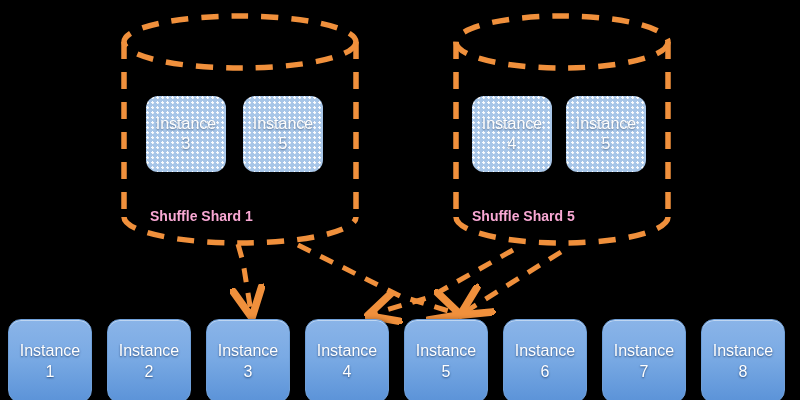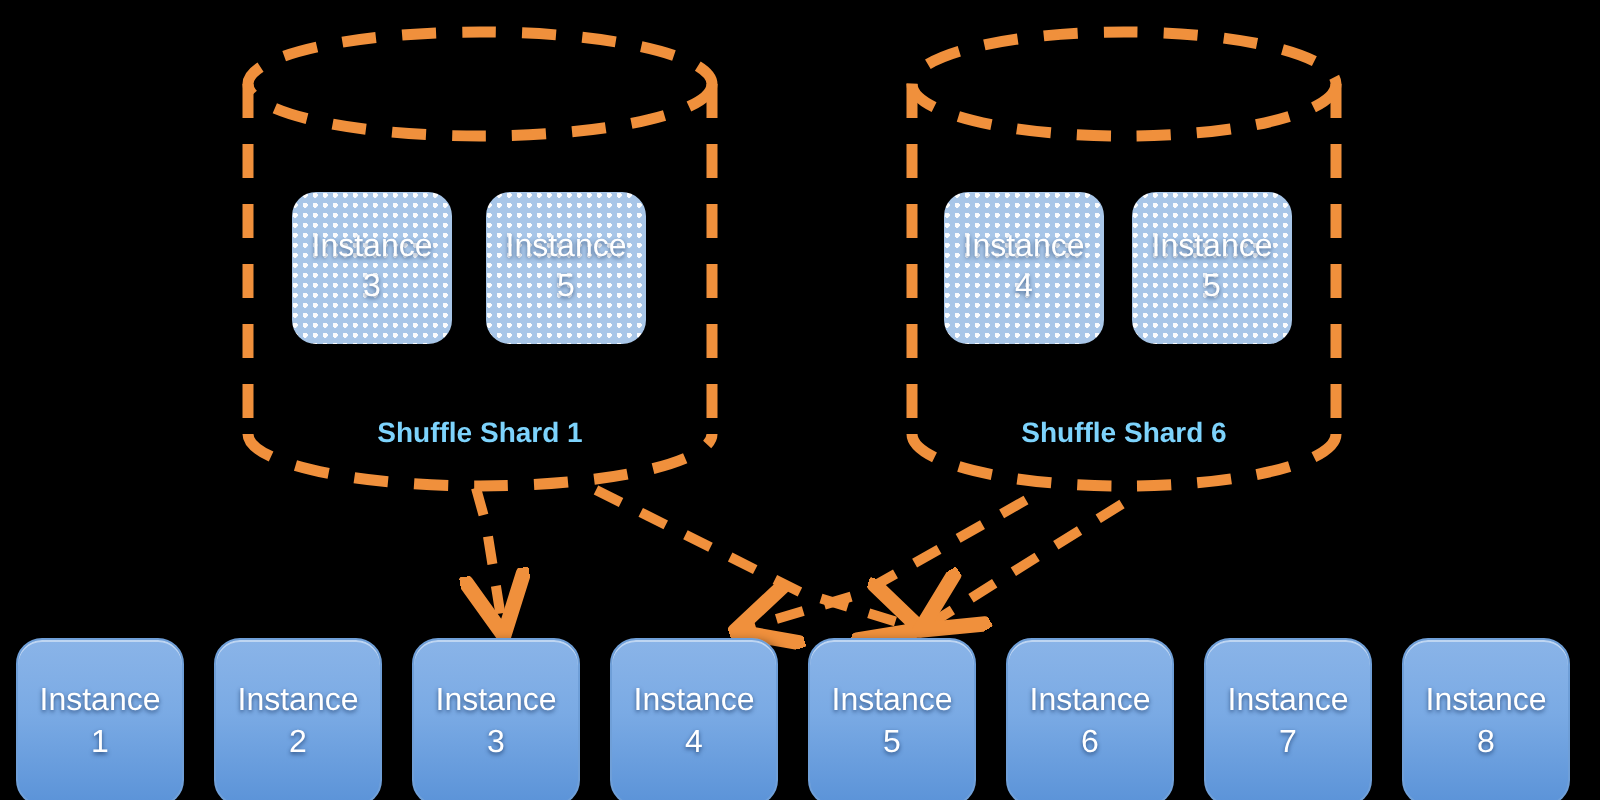--- a/index.html
+++ b/index.html
@@ -67,22 +67,21 @@
     box-sizing: border-box;
   }
 
   .box-word, .box-num { display: block; }
 
   
   .shard-label {
     position: absolute;
     font-size: 14px;
     font-weight: bold;
-    color: #7dd3fc;
-    text-align: center;
+    color: #f9a8d4;
     white-space: nowrap;
     text-shadow: 0 1px 2px rgba(0,0,0,0.8);
   }
 </style>
 </head>
 <body>
 
 <div id="stage">
 
   <svg id="diagram-svg" viewBox="0 0 800 400">
@@ -126,21 +125,21 @@
   <div class="shard-label" style="left:150px; top:196px; width:180px;">Shuffle Shard 1</div>
 
   <div class="shard-box" style="left:472px; top:84px;">
     <span class="box-word">Instance</span>
     <span class="box-num">4</span>
   </div>
   <div class="shard-box" style="left:566px; top:84px;">
     <span class="box-word">Instance</span>
     <span class="box-num">5</span>
   </div>
-  <div class="shard-label" style="left:472px; top:196px; width:180px;">Shuffle Shard 6</div>
+  <div class="shard-label" style="left:472px; top:196px; width:180px;">Shuffle Shard 5</div>
 
   <div class="fleet-box" style="left:8px;">
     <span class="box-word">Instance</span>
     <span class="box-num">1</span>
   </div>
   <div class="fleet-box" style="left:107px;">
     <span class="box-word">Instance</span>
     <span class="box-num">2</span>
   </div>
   <div class="fleet-box" style="left:206px;">

